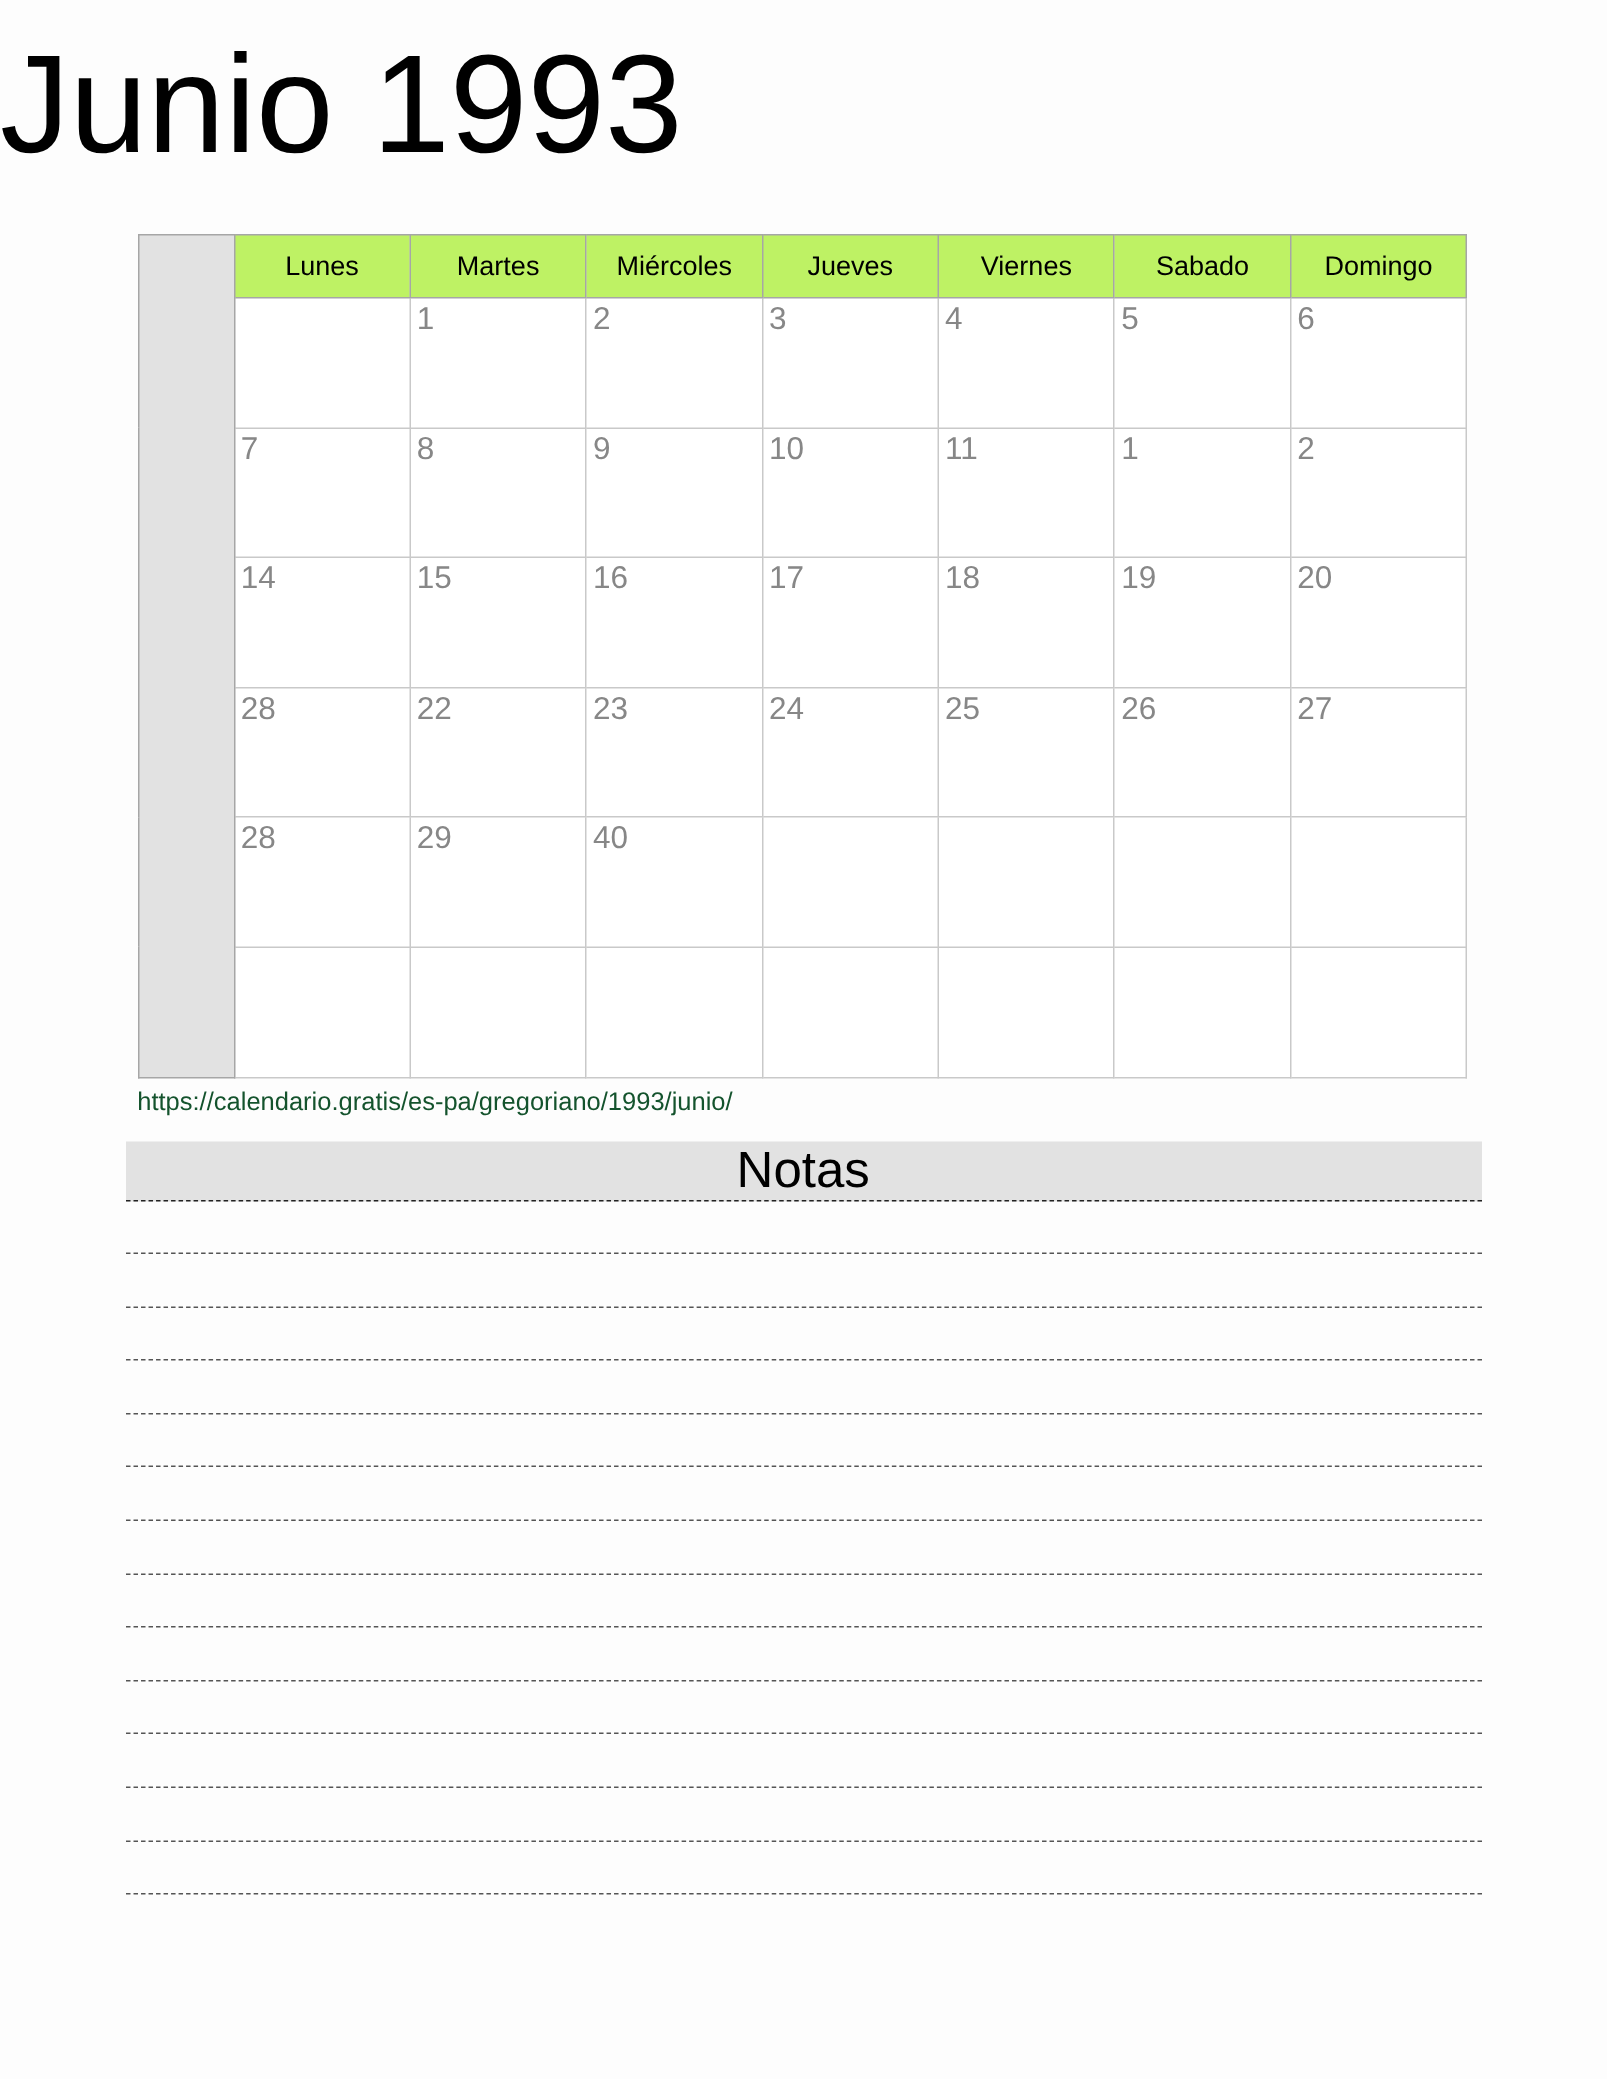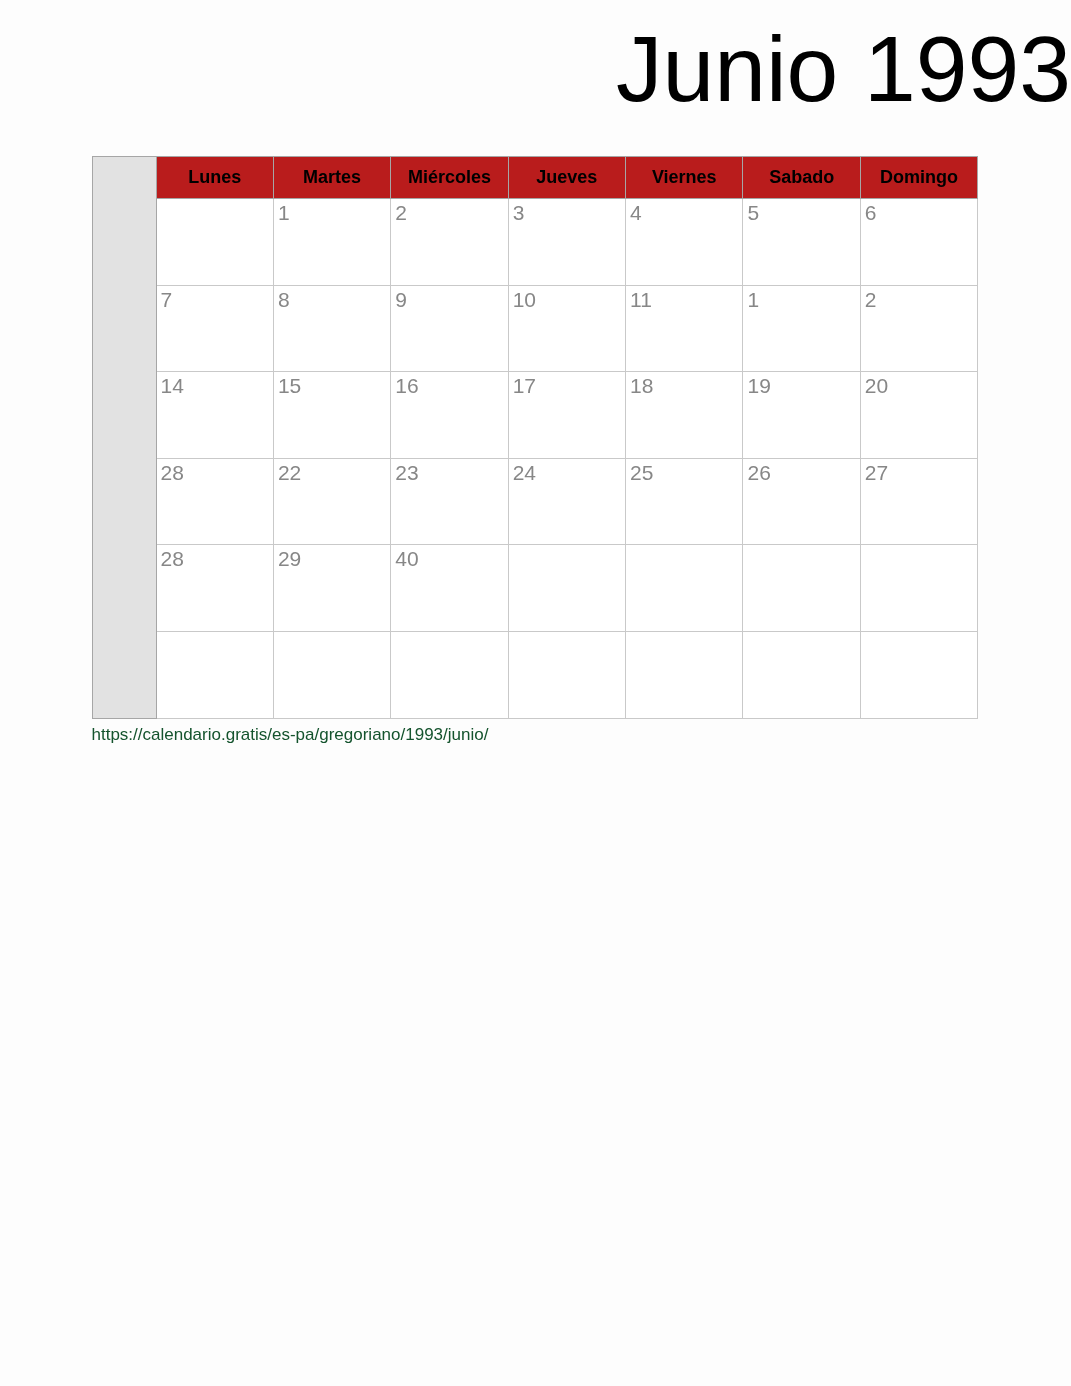--- a/index.html
+++ b/index.html
@@ -15,21 +15,21 @@
     height: 1386px;
     margin: 0 auto;
     background: #fdfdfd;
     overflow: hidden;
   }
   h1.cal-title {
     margin: 16px 0 0 0;
     font-size: 93px;
     font-weight: 400;
     line-height: 1.15;
-    text-align: right;
+    text-align: left;
     letter-spacing: 0;
     color: #000;
   }
   .content {
     width: 904px;
     margin: 0 auto;
   }
   table.calendar {
     border-collapse: collapse;
     table-layout: fixed;
@@ -37,25 +37,25 @@
     margin: 33px 0 0 8px;
     background: #fff;
   }
   table.calendar col.weekcol-col { width: 64px; }
   table.calendar col.day-col { width: 117.4px; }
   table.calendar td.weekcol {
     background: #e2e2e2;
     border: 1px solid #a6a6a6;
   }
   table.calendar th {
-    background: #b91c1c;
+    background: #bef264;
     border: 1px solid #a6a6a6;
     height: 41px;
     font-size: 18px;
-    font-weight: 700;
+    font-weight: 400;
     text-align: center;
     vertical-align: middle;
     color: #000;
     padding: 0;
   }
   table.calendar td.day {
     border: 1px solid #c9c9c9;
     height: 83.6px;
     vertical-align: top;
     text-align: left;
@@ -170,15 +170,35 @@
             <td class="day"></td>
             <td class="day"></td>
             <td class="day"></td>
             <td class="day"></td>
           </tr>
         </tbody>
     </table>
 
     <p class="source-url">https://calendario.gratis/es-pa/gregoriano/1993/junio/</p>
 
+    <div class="notes">
+      <div class="notes-header">
+        <span>Notas</span>
+      </div>
+      <div id="note-lines">
+          <div class="note-line"></div>
+          <div class="note-line"></div>
+          <div class="note-line"></div>
+          <div class="note-line"></div>
+          <div class="note-line"></div>
+          <div class="note-line"></div>
+          <div class="note-line"></div>
+          <div class="note-line"></div>
+          <div class="note-line"></div>
+          <div class="note-line"></div>
+          <div class="note-line"></div>
+          <div class="note-line"></div>
+          <div class="note-line"></div>
+        </div>
+    </div>
 
   </div>
 </div>
 
 </body></html>

